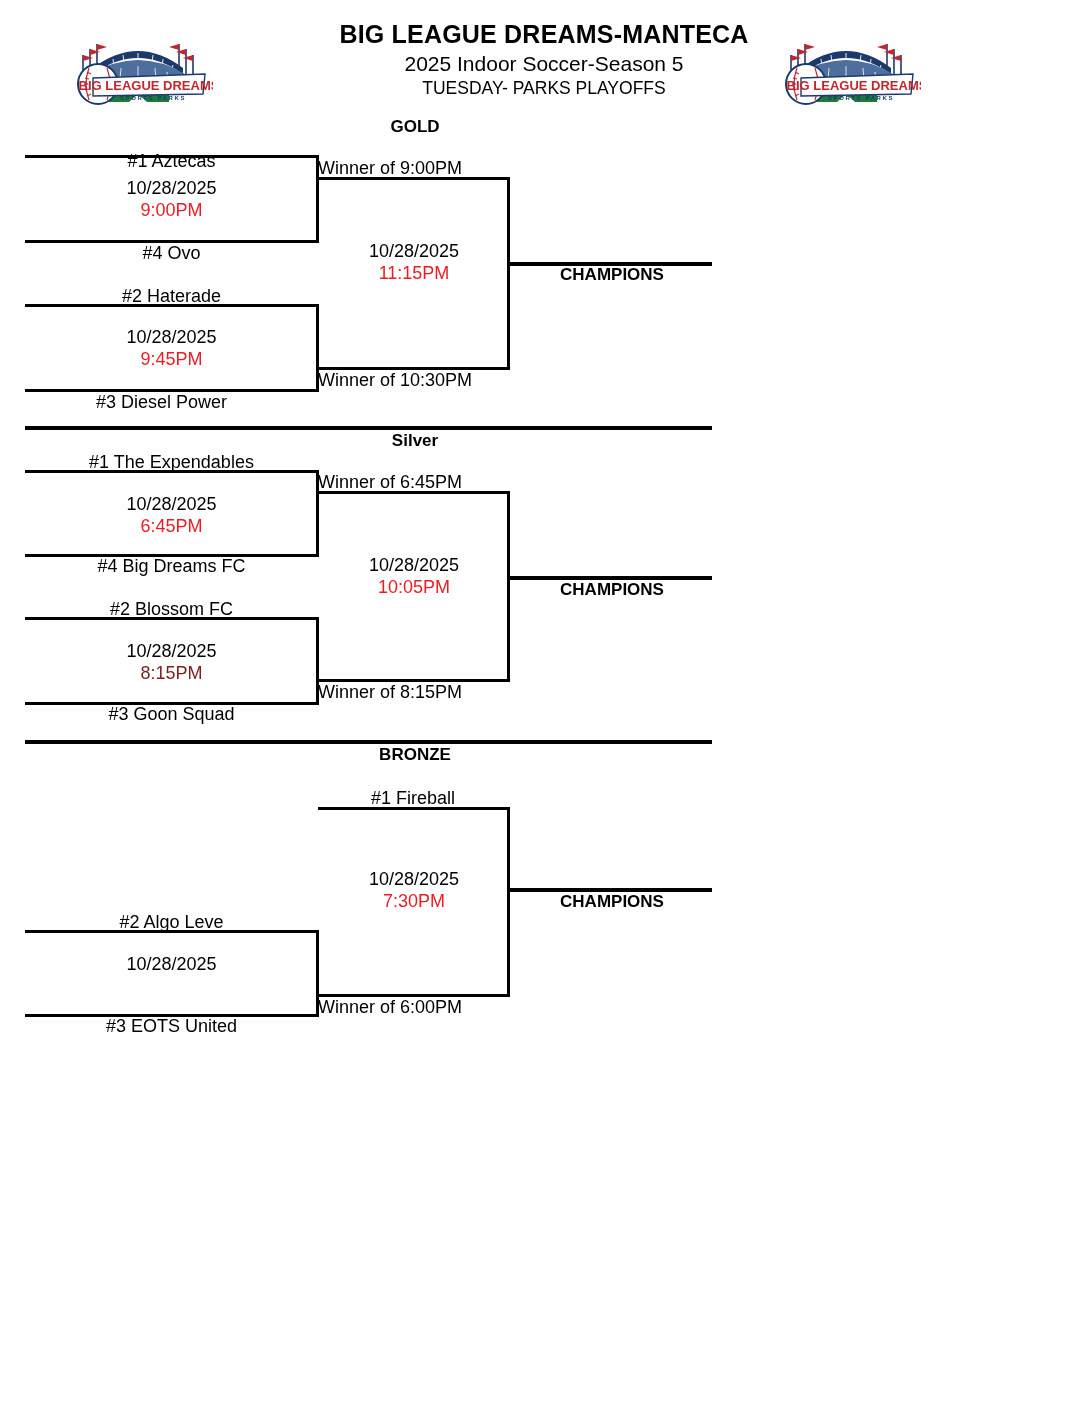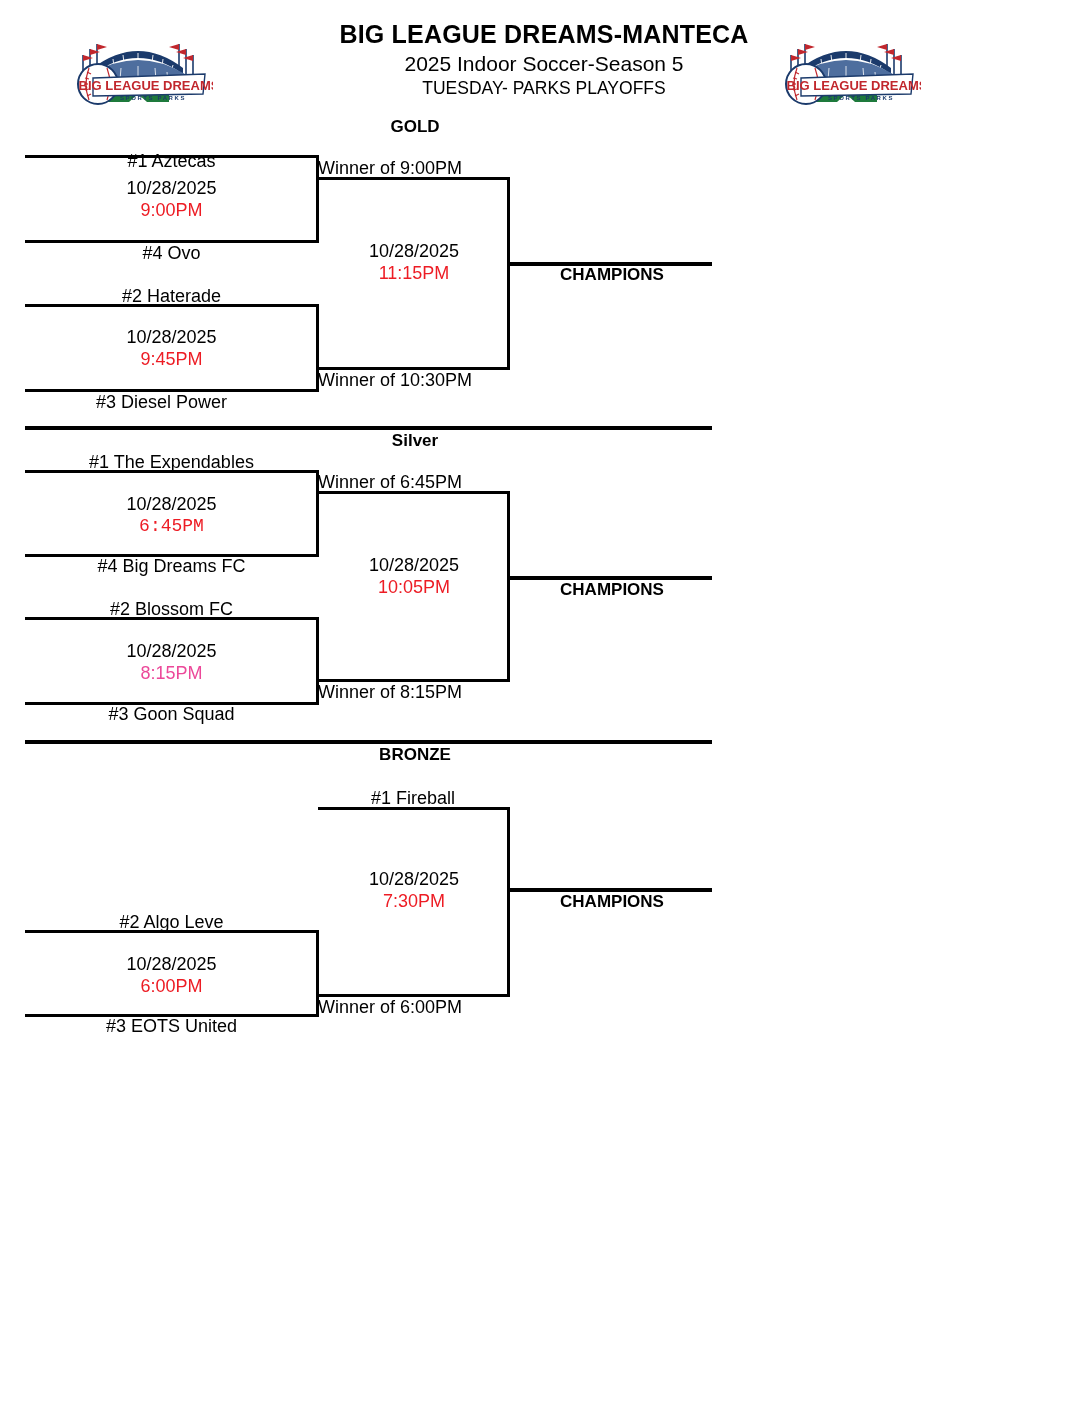--- a/index.html
+++ b/index.html
@@ -279,31 +279,31 @@
   <div class="hline thick" style="left:507px; top:262px; width:205px;"></div>
   <div class="champions" style="left:512px; top:266px; width:200px;">CHAMPIONS</div>
 
   <div class="divider" style="left:25px; top:426px; width:687px;"></div>
   <div class="section-label" style="left:315px; top:432px; width:200px;">Silver</div>
 
   <div class="seed" style="left:25px; top:453px; width:293px;">#1 The Expendables</div>
   <div class="hline" style="left:25px; top:470px; width:293px;"></div>
   <div class="matchinfo" style="left:25px; top:494px; width:293px;">
     <span class="date">10/28/2025</span>
-    <span class="time" style="color:#ED1C24;font-family:Liberation Mono, monospace;">6:45PM</span>
+    <span class="time" style="color:#ED1C24;">6:45PM</span>
   </div>
   <div class="hline" style="left:25px; top:554px; width:293px;"></div>
   <div class="vline" style="left:316px; top:470px; height:87px;"></div>
   <div class="seed" style="left:25px; top:557px; width:293px;">#4 Big Dreams FC</div>
 
   <div class="seed" style="left:25px; top:600px; width:293px;">#2 Blossom FC</div>
   <div class="hline" style="left:25px; top:617px; width:293px;"></div>
   <div class="matchinfo" style="left:25px; top:641px; width:293px;">
     <span class="date">10/28/2025</span>
-    <span class="time" style="color:#ec4899;">8:15PM</span>
+    <span class="time" style="color:#7f1d1d;">8:15PM</span>
   </div>
   <div class="hline" style="left:25px; top:702px; width:293px;"></div>
   <div class="vline" style="left:316px; top:617px; height:88px;"></div>
   <div class="seed" style="left:25px; top:705px; width:293px;">#3 Goon Squad</div>
 
   <div class="winner-of" style="left:318px; top:473px; width:190px;">Winner of 6:45PM</div>
   <div class="hline" style="left:318px; top:491px; width:192px;"></div>
   <div class="matchinfo" style="left:318px; top:555px; width:192px;">
     <span class="date">10/28/2025</span>
     <span class="time" style="color:#ED1C24;">10:05PM</span>
@@ -325,21 +325,20 @@
     <span class="time" style="color:#ED1C24;">7:30PM</span>
   </div>
   <div class="hline" style="left:318px; top:994px; width:192px;"></div>
   <div class="vline" style="left:507px; top:807px; height:190px;"></div>
   <div class="winner-of" style="left:318px; top:998px; width:190px;">Winner of 6:00PM</div>
 
   <div class="seed" style="left:25px; top:913px; width:293px;">#2 Algo Leve</div>
   <div class="hline" style="left:25px; top:930px; width:293px;"></div>
   <div class="matchinfo" style="left:25px; top:954px; width:293px;">
     <span class="date">10/28/2025</span>
-    <span class="time" style="color:#ED1C24;">6:00PM</span>
   </div>
   <div class="hline" style="left:25px; top:1014px; width:293px;"></div>
   <div class="vline" style="left:316px; top:930px; height:87px;"></div>
   <div class="seed" style="left:25px; top:1017px; width:293px;">#3 EOTS United</div>
 
   <div class="hline thick" style="left:507px; top:888px; width:205px;"></div>
   <div class="champions" style="left:512px; top:893px; width:200px;">CHAMPIONS</div>
 
 </div>
 

